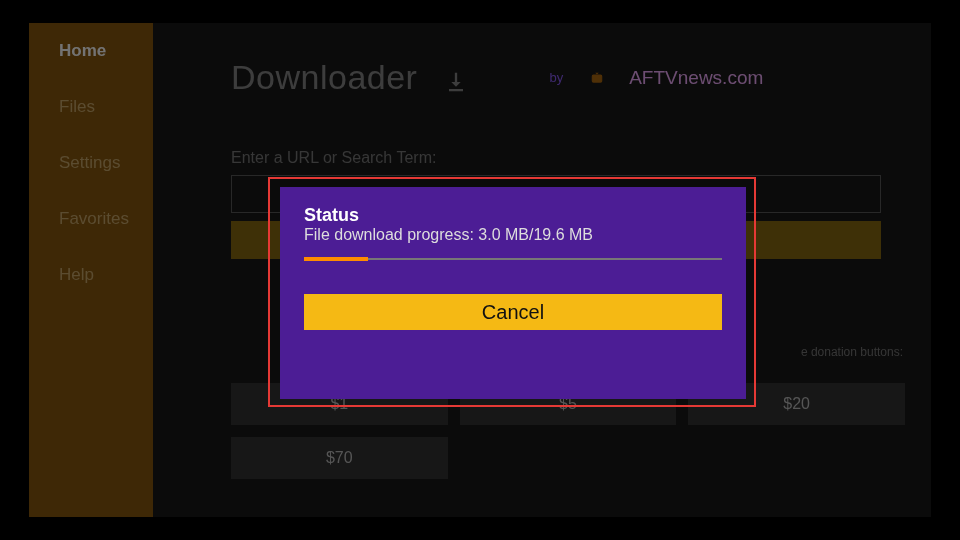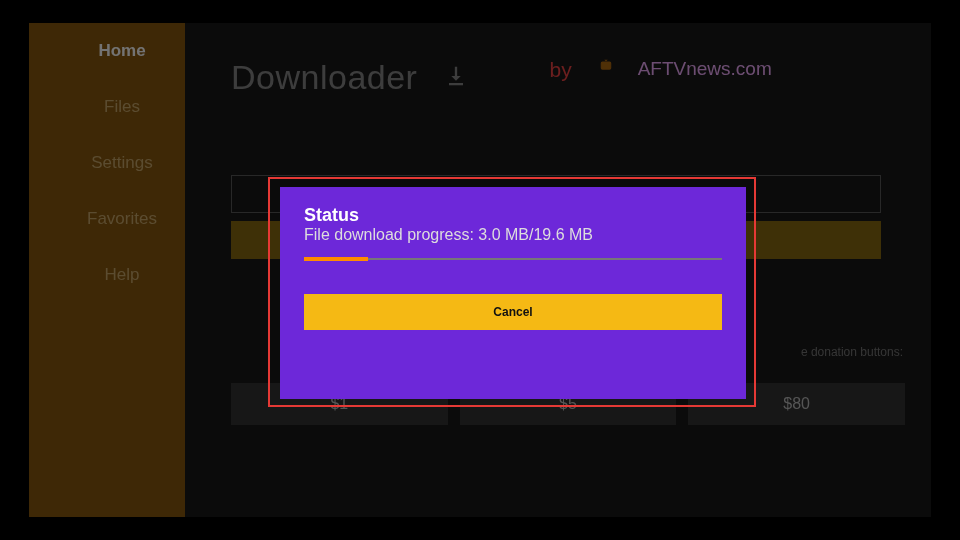--- a/index.html
+++ b/index.html
@@ -1,50 +1,50 @@
 <!DOCTYPE html>
 <html><head>
 <meta charset="utf-8">
 <style>
   * { box-sizing: border-box; margin: 0; padding: 0; }
   html, body { width: 960px; height: 540px; overflow: hidden; font-family: Arial, Helvetica, sans-serif; }
   body { background: #000; position: relative; }
 
   .app-frame { position: absolute; left: 29px; top: 23px; width: 902px; height: 494px; background: #1a1a1a; }
 
-  .sidebar { position: absolute; left: 0; top: 0; width: 156px; height: 100%; background: #8b5a0f; text-align: center; }
+  .sidebar { position: absolute; left: 0; top: 0; width: 124px; height: 100%; background: #8b5a0f; }
   .sidebar-item { color: #c9a86b; font-size: 17px; padding: 18px 0 18px 30px; cursor: default; }
   .sidebar-item.active { color: #ffffff; font-weight: bold; }
 
   .main { position: absolute; left: 156px; top: 0; right: 0; height: 100%; }
 
-  .header-row { position: absolute; left: 46px; top: 35px; display: flex; align-items: flex-start; gap: 23px; }
+  .header-row { position: absolute; left: 46px; top: 35px; display: flex; align-items: center; gap: 23px; }
   .app-title { color: #888; font-size: 34px; font-weight: 400; letter-spacing: 0.5px; }
   .down-icon { width: 28px; height: 28px; display: inline-block; margin: 0 8px 0 2px; position: relative; top: 4px; }
-  .by { color: #ef4444; font-size: 21px; margin-left: 4px; padding-left: 44px; }
+  .by { color: #8b5cf6; font-size: 13px; margin-left: 4px; padding-left: 44px; }
   .tv-icon { width: 14px; height: 14px; display: inline-block; margin: 0 2px -1px 4px; }
   .brand { color: #f0abfc; font-size: 19px; }
 
   .field-label { position: absolute; left: 46px; top: 126px; color: #7a7a7a; font-size: 16px; }
   .url-input { position: absolute; left: 46px; top: 152px; width: 650px; height: 38px; background: transparent; border: 1px solid #595959; }
   .go-btn { position: absolute; left: 46px; top: 198px; width: 650px; height: 38px; background: #8a6b10; }
 
   .donation-hint { position: absolute; right: 28px; top: 322px; color: #777; font-size: 12px; text-align: right; }
   .donation-grid { position: absolute; left: 46px; top: 360px; width: 674px; display: grid; grid-template-columns: 1fr 1fr 1fr; gap: 12px; }
   .donation-btn { background: #333; color: #bdbdbd; font-size: 16px; text-align: center; padding: 12px 0; }
 
   .dim-overlay { position: absolute; inset: 0; background: rgba(0,0,0,0.55); }
 
   .dialog-highlight { position: absolute; left: 239px; top: 154px; width: 488px; height: 230px; border: 2px solid #e53935; background: transparent; }
-  .dialog { position: absolute; left: 10px; top: 8px; width: 466px; height: 212px; background: #6d28d9; padding: 18px 24px 20px 24px; }
+  .dialog { position: absolute; left: 10px; top: 8px; width: 466px; height: 212px; background: #4c1d95; padding: 18px 24px 20px 24px; }
   .dialog-title { color: #fff; font-size: 18px; font-weight: bold; }
   .progress-label { color: #ddd; font-size: 16px; }
   .progress-track { width: 100%; height: 2px; background: #777; margin-top: 14px; position: relative; }
   .progress-fill { position: absolute; left: 0; top: -1px; height: 4px; background: #ff8c00; }
-  .cancel-btn { width: 100%; height: 36px; background: #f5b914; color: #111; font-size: 12px; margin-top: 34px; display: flex; align-items: center; justify-content: center; font-weight: 700; }
+  .cancel-btn { width: 100%; height: 36px; background: #f5b914; color: #111; font-size: 20px; margin-top: 34px; display: flex; align-items: center; justify-content: center; font-weight: 400; }
 </style>
 </head>
 <body>
 
 <div class="app-frame">
 
   <div class="sidebar">
     <div class="sidebar-item active">Home</div>
     <div class="sidebar-item">Files</div>
     <div class="sidebar-item">Settings</div>
@@ -63,28 +63,30 @@
       <span class="by">by</span>
       <span class="tv-icon">
         <svg viewBox="0 0 24 24" width="14" height="14">
             <path fill="#b06a10" d="M4 7h16v12H4V7zm5-4l3 3 3-3"></path>
             <rect x="4" y="7" width="16" height="12" rx="2" fill="none" stroke="#b06a10" stroke-width="2"></rect>
           </svg>
       </span>
       <span class="brand">AFTVnews.com</span>
     </div>
 
+    <div class="field-label">Enter a URL or Search Term:</div>
     <div class="url-input"></div>
     <div class="go-btn"></div>
 
     <div class="donation-hint">e donation buttons:</div>
     <div class="donation-grid">
       <div class="donation-btn">$1</div>
       <div class="donation-btn">$5</div>
-      <div class="donation-btn">$80</div>
+      <div class="donation-btn">$20</div>
+      <div class="donation-btn">$70</div>
     </div>
   </div>
 
   <div class="dim-overlay"></div>
 
   <div class="dialog-highlight">
     <div class="dialog">
       <div class="dialog-title">Status</div>
       <div class="progress-label">File download progress: 3.0 MB/19.6 MB</div>
       <div class="progress-track">

